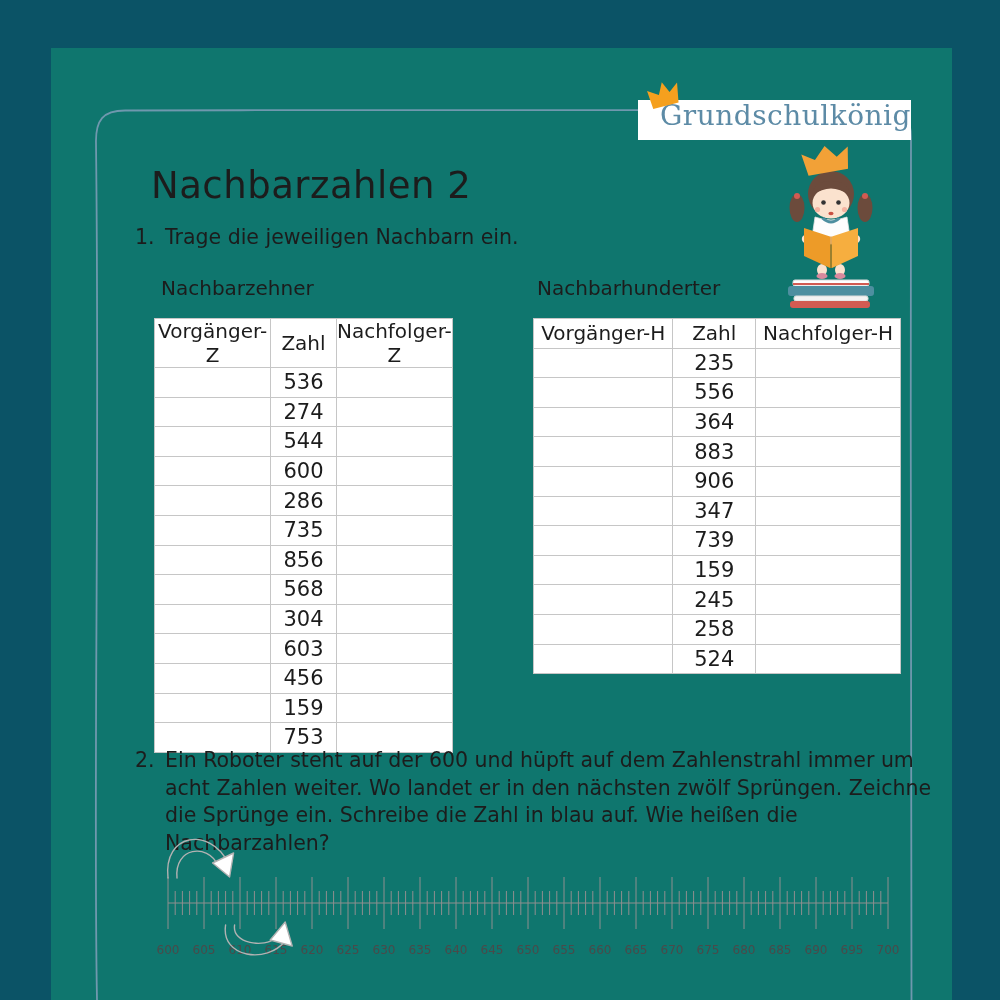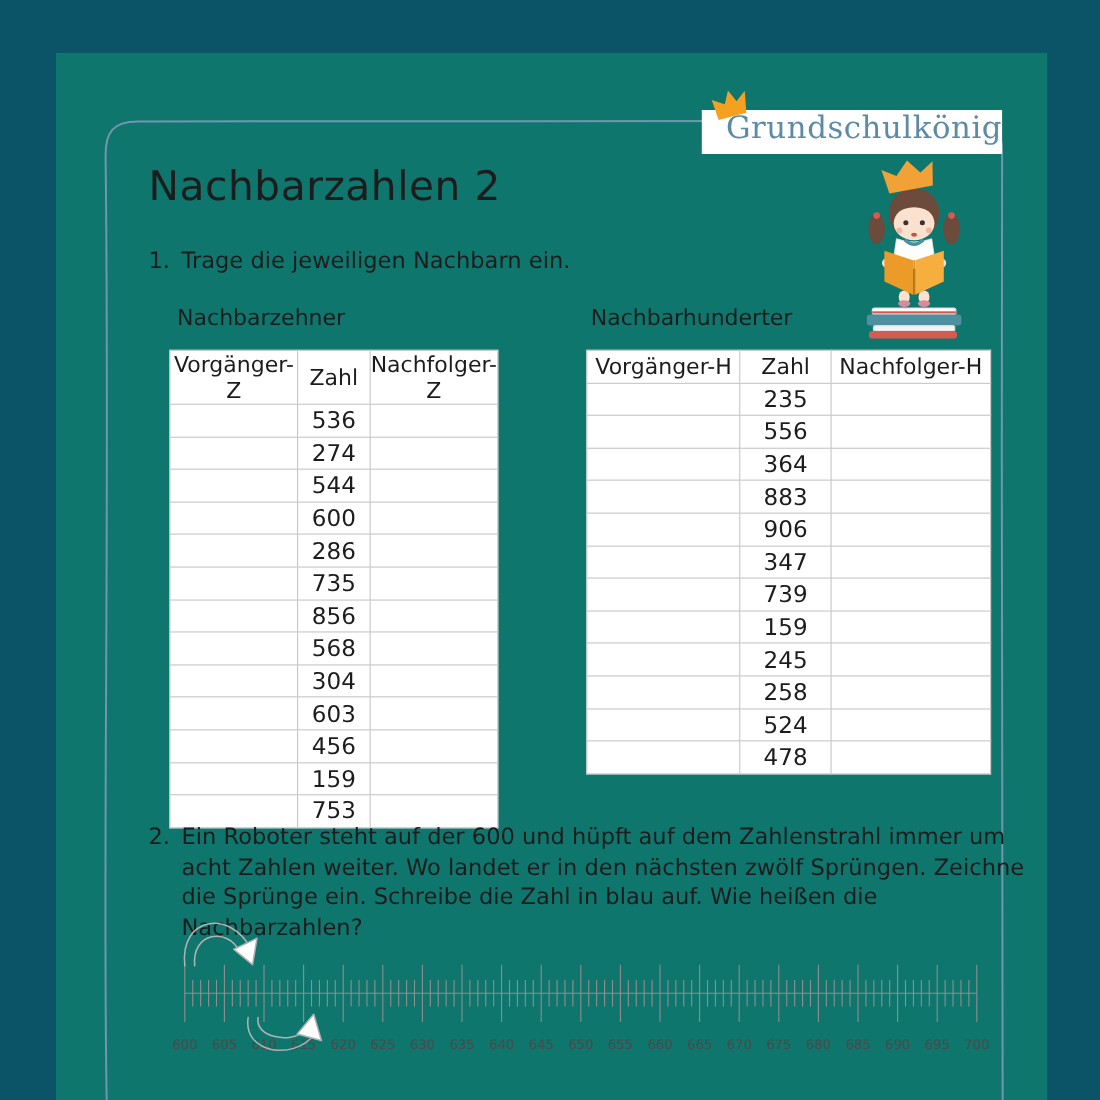--- a/index.html
+++ b/index.html
@@ -6,21 +6,21 @@
   .stage{position:relative;width:1000px;height:1000px;background:#0B5366;overflow:hidden;
          font-family:"DejaVu Sans",sans-serif;color:#1c1c1c;}
   .paper{position:absolute;left:51px;top:48px;width:901px;height:952px;background:#0f766e;overflow:hidden;}
   .border-svg{position:absolute;left:0;top:0;width:901px;height:952px;pointer-events:none;}
   .border-path{fill:none;stroke:#6F98AE;stroke-width:1.8;stroke-linecap:round;}
 
   .logo{position:absolute;top:52px;right:41px;background:#ffffff;padding:0 0 8px 22px;}
   .logo-text{font-family:"DejaVu Serif",serif;font-size:28px;color:#5D8BA6;letter-spacing:.5px;line-height:1.15;white-space:nowrap;}
   .logo-crown{position:absolute;left:8px;top:-20px;width:36px;height:30px;}
 
-  .title{position:absolute;left:84px;top:100px;margin:0;font-size:37px;font-weight:normal;letter-spacing:.5px;}
+  .title{position:absolute;left:84px;top:100px;margin:16px;font-size:37px;font-weight:normal;letter-spacing:.5px;}
 
   .task{position:absolute;display:flex;font-size:20.5px;line-height:27.5px;}
   .task .task-num{flex:0 0 30px;}
   .task1{left:84px;top:176px;}
   .task2{left:84px;top:699px;width:822px;}
 
   .caption{position:absolute;font-size:20px;}
   .caption-left{left:110px;top:228px;}
   .caption-right{left:486px;top:228px;}
 
@@ -211,25 +211,20 @@
             <td class="empty"></td>
           </tr>
           <tr>
             <td class="empty"></td>
             <td class="zahl">258</td>
             <td class="empty"></td>
           </tr>
           <tr>
             <td class="empty"></td>
             <td class="zahl">524</td>
-            <td class="empty"></td>
-          </tr>
-          <tr>
-            <td class="empty"></td>
-            <td class="zahl">478</td>
             <td class="empty"></td>
           </tr>
         </tbody>
     </table>
 
     <div class="task task2">
       <span class="task-num">2.</span>
       <span class="task-text">Ein Roboter steht auf der 600 und hüpft auf dem Zahlenstrahl immer um acht Zahlen weiter. Wo landet er in den nächsten zwölf Sprüngen. Zeichne die Sprünge ein. Schreibe die Zahl in blau auf. Wie heißen die Nachbarzahlen?</span>
     </div>
 

